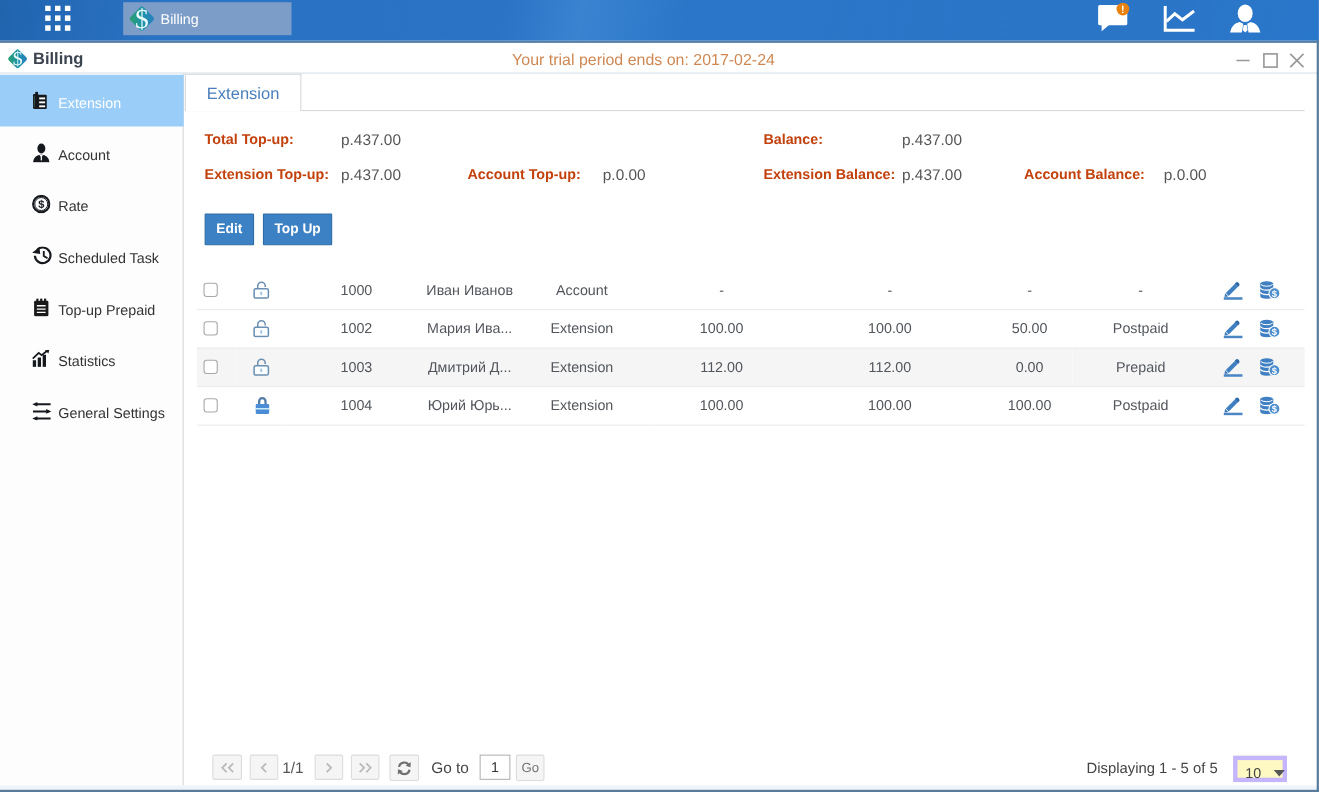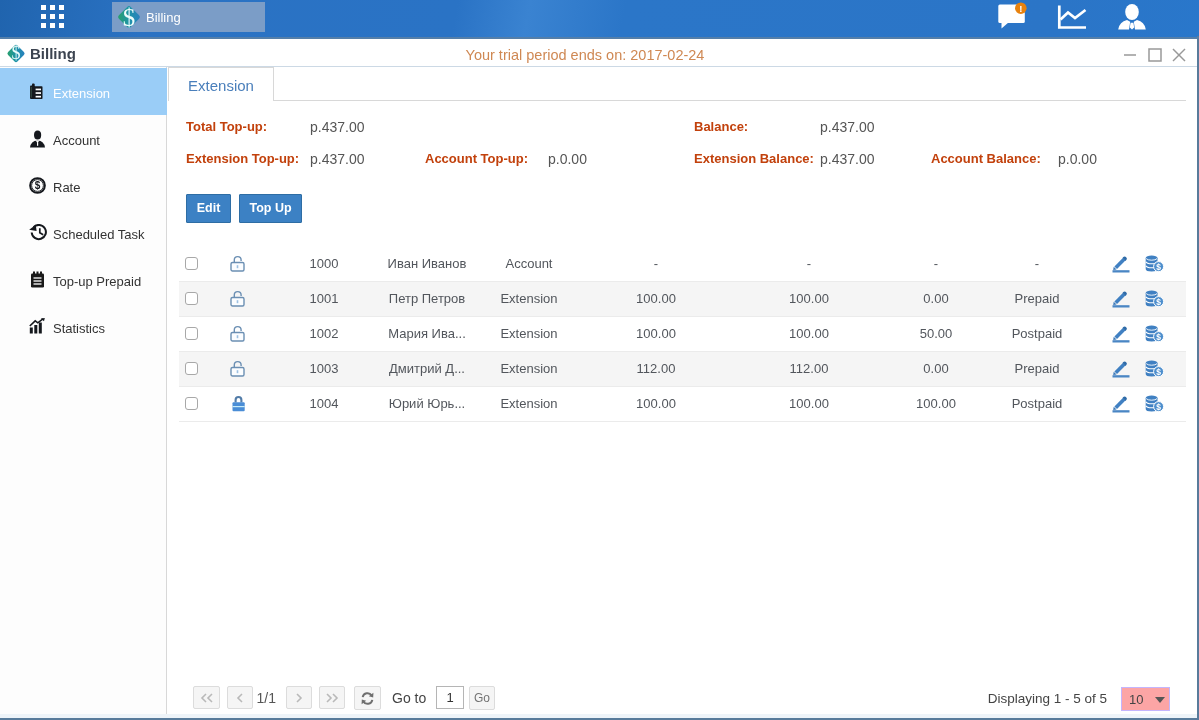--- a/index.html
+++ b/index.html
@@ -37,21 +37,21 @@
 .cb{display:inline-block;width:13px;height:13px;border:1px solid #a8a8a8;border-radius:3px;background:#fff;}
 td.cbc,th.cbc{text-align:left !important;}
 td.cbc .cb{margin-left:6px;vertical-align:middle;margin-top:-2px;}
 th.cbc .cb{margin-left:6px;vertical-align:middle;margin-top:-2px;}
 #pager{position:absolute;left:0;top:686px;width:1199px;height:24px;font-size:13px;color:#555;}
 .pbtn{position:absolute;height:23px;background:#f5f5f5;border:1px solid #dcdcdc;border-radius:2px;
  text-align:center;color:#b9b9b9;font-size:14px;line-height:21px;}
 #goinput{position:absolute;left:436px;top:0;width:28px;height:23px;border:1px solid #b5b5b5;
  font-size:13px;text-align:center;line-height:21px;color:#333;background:#fff;}
 #disp{position:absolute;right:92px;top:5px;font-size:13.5px;color:#444;}
-#ddown{position:absolute;left:1121px;top:1px;width:49px;height:24px;border:1px solid #c4b5fd;background:#fca5a5;padding-left:20px;}
+#ddown{position:absolute;left:1121px;top:1px;width:49px;height:24px;border:4px solid #c4b5fd;background:#fef9c3;padding-left:20px;}
 #ddown .dtx{position:absolute;left:7px;top:4px;font-size:13px;color:#444;}
 #ddown .caret{position:absolute;left:33px;top:9px;width:0;height:0;
  border-left:5px solid transparent;border-right:5px solid transparent;border-top:6px solid #555;}
 #bband{position:absolute;left:0;top:714px;width:1199px;height:4px;background:#eef4f9;}
 #bsteel{position:absolute;left:0;top:718px;width:1199px;height:2px;background:#587b9b;}
 #rsteel{position:absolute;left:1197px;top:36px;width:2px;height:684px;background:#587b9b;}
 </style>
 </head>
 <body>
 <div id="topbar">
@@ -179,20 +179,33 @@
   <div class="mitem" style="top:236px">
     <svg class="mic" width="18" height="16" viewBox="0 0 18 16">
       <rect x="0.8" y="9.5" width="3" height="6" fill="#15181d"></rect>
       <rect x="5.3" y="7" width="3" height="8.5" fill="#15181d"></rect>
       <rect x="9.8" y="4.5" width="3" height="11" fill="#15181d"></rect>
       <path d="M0.8 8 L6.2 2.8 L8.8 4.8 L14 0.9" fill="none" stroke="#15181d" stroke-width="1.6"></path>
       <path d="M15.8 0 L11.8 0.5 L15 3.3 Z" fill="#15181d"></path>
     </svg>
     <div class="mtx">Statistics</div>
   </div>
+  <div class="mitem" style="top:283px">
+    <svg class="mic" width="18" height="17" viewBox="0 0 18 17">
+      <g stroke="#15181d" stroke-width="1.8" fill="#15181d">
+        <line x1="3" y1="2.5" x2="17" y2="2.5"></line>
+        <path d="M0.3 2.5 L5 0.4 L5 4.6 Z" stroke="none"></path>
+        <line x1="1" y1="9" x2="15" y2="9"></line>
+        <path d="M17.7 9 L13 6.9 L13 11.1 Z" stroke="none"></path>
+        <line x1="3" y1="15.5" x2="17" y2="15.5"></line>
+        <path d="M0.3 15.5 L5 13.4 L5 17.6 Z" stroke="none"></path>
+      </g>
+    </svg>
+    <div class="mtx">General Settings</div>
+  </div>
 </div>
 
 <div id="content">
   <div id="tabstrip">
       <div id="tab1">Extension</div>
     </div>
 
   <div class="lbl" style="left:18px;top:52px">Total Top-up:</div>
   <div class="val" style="left:142px;top:52px">p.437.00</div>
   <div class="lbl" style="left:526px;top:52px">Balance:</div>
@@ -235,38 +248,20 @@
           <td>-</td>
           <td>-</td>
           <td>-</td>
           <td>-</td>
       <td class="ops" style="text-align:left"><svg width="19" height="19" viewBox="0 0 19 19" style="margin-left:13px;vertical-align:middle">
               <use href="#gpencil"></use>
             </svg><svg width="19" height="17" viewBox="0 0 19 17" style="margin-left:14px;vertical-align:middle">
               <use href="#gcoins"></use>
             </svg></td>
     </tr>
-    <tr class="alt">
-      <td class="cbc"><span class="cb"></span></td>
-      <td><svg width="16" height="17" viewBox="0 0 16 17" style="vertical-align:middle">
-              <use href="#glockopen"></use>
-            </svg></td>
-      <td>1001</td>
-          <td>Петр Петров</td>
-          <td>Extension</td>
-          <td>100.00</td>
-          <td>100.00</td>
-          <td>0.00</td>
-          <td>Prepaid</td>
-      <td class="ops" style="text-align:left"><svg width="19" height="19" viewBox="0 0 19 19" style="margin-left:13px;vertical-align:middle">
-              <use href="#gpencil"></use>
-            </svg><svg width="19" height="17" viewBox="0 0 19 17" style="margin-left:14px;vertical-align:middle">
-              <use href="#gcoins"></use>
-            </svg></td>
-    </tr>
     <tr>
       <td class="cbc"><span class="cb"></span></td>
       <td><svg width="16" height="17" viewBox="0 0 16 17" style="vertical-align:middle">
               <use href="#glockopen"></use>
             </svg></td>
       <td>1002</td>
           <td>Мария Ива...</td>
           <td>Extension</td>
           <td>100.00</td>
           <td>100.00</td>

